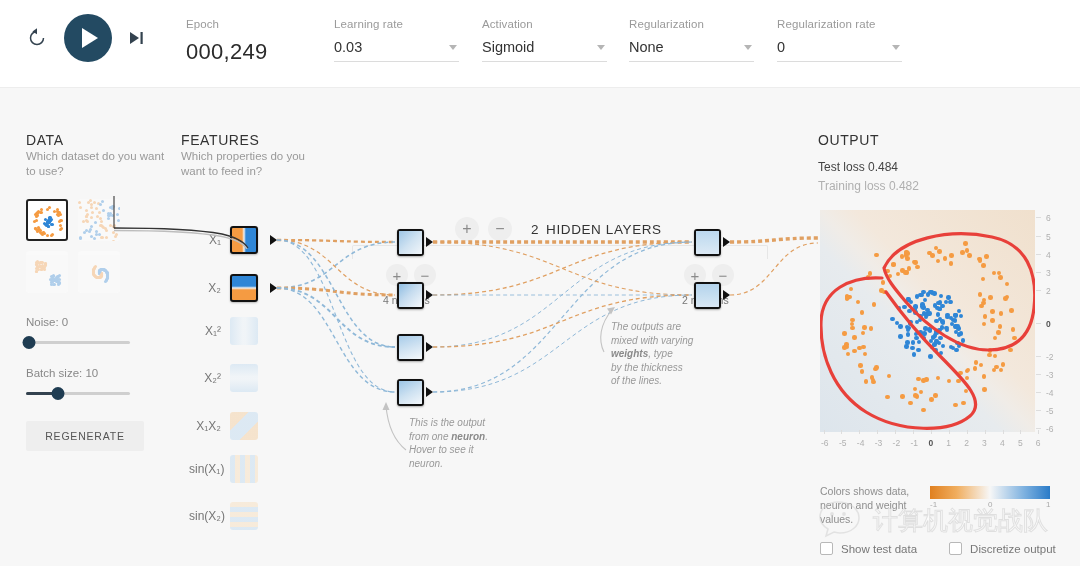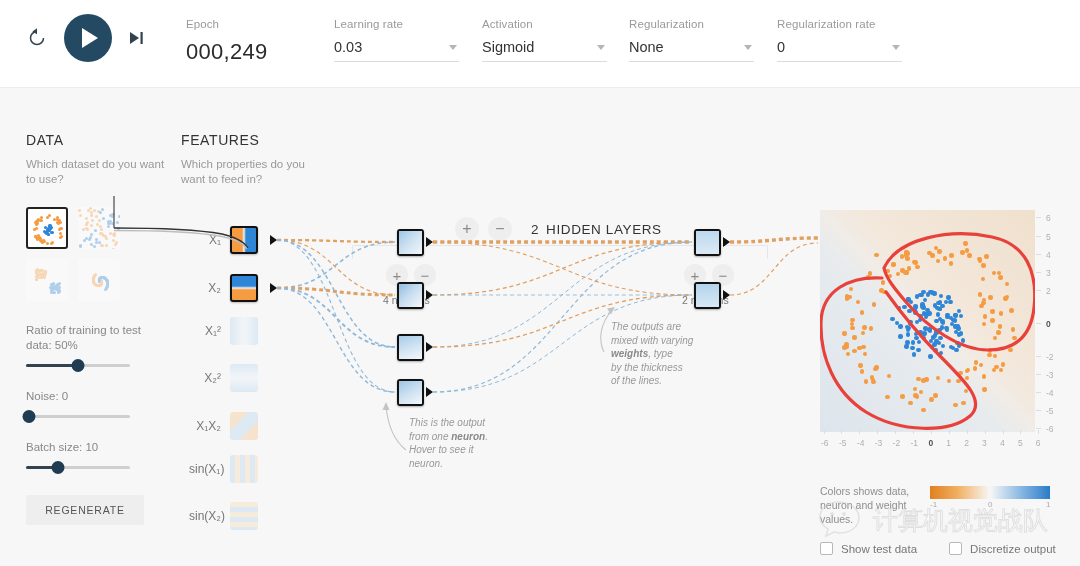--- a/index.html
+++ b/index.html
@@ -63,21 +63,21 @@
   #field-regrate { left: 777px; }
   #field-prob { left: 925px; }
   #field-prob .selbox { width: 130px; }
 
   
   #main { position: absolute; left: 0; top: 88px; width: 1080px; height: 478px; }
 
   .col-title {
     font-size: 14px; color: #333; letter-spacing: .6px; font-weight: 400;
   }
-  .col-sub { font-size: 11.5px; color: #9a9a9a; line-height: 15px; margin-top: 9px; }
+  .col-sub { font-size: 11.5px; color: #9a9a9a; line-height: 15px; margin-top: 1px; }
 
   
   #data-col { position: absolute; left: 26px; top: 44px; width: 140px; }
   #dataset-grid { margin-top: 20px; display: grid; grid-template-columns: 42px 42px; gap: 10px; }
   .ds-thumb {
     width: 42px; height: 42px; border-radius: 3px; background: #fff;
     position: relative; overflow: hidden; cursor: pointer; opacity: .35;
   }
   .ds-thumb.active { opacity: 1; border: 2px solid #222; }
   .ds-dot { position: absolute; width: 3px; height: 3px; border-radius: 50%; }
@@ -545,27 +545,20 @@
           <div class="ds-dot" style="left: 27.6781px; top: 25.9556px; background: rgb(47, 134, 214);"></div>
           <div class="ds-dot" style="left: 14.53px; top: 15.5679px; background: rgb(245, 155, 66);"></div>
           <div class="ds-dot" style="left: 27.2285px; top: 26.901px; background: rgb(47, 134, 214);"></div>
           <div class="ds-dot" style="left: 15.0464px; top: 14.6397px; background: rgb(245, 155, 66);"></div>
           <div class="ds-dot" style="left: 26.6458px; top: 27.8074px; background: rgb(47, 134, 214);"></div>
           <div class="ds-dot" style="left: 15.6945px; top: 13.7598px; background: rgb(245, 155, 66);"></div>
           <div class="ds-dot" style="left: 25.9333px; top: 28.6563px; background: rgb(47, 134, 214);"></div>
         </div>
       </div>
 
-    <div class="slider-block">
-      <div class="slider-label">Ratio of training to test data:  50%</div>
-      <div class="track">
-        <div class="fill" style="width:52px"></div>
-        <div class="knob" style="left:52px"></div>
-      </div>
-    </div>
 
     <div class="slider-block">
       <div class="slider-label">Noise:  0</div>
       <div class="track">
         <div class="fill" style="width:2px"></div>
         <div class="knob" style="left:3px"></div>
       </div>
     </div>
 
     <div class="slider-block">
@@ -699,20 +692,25 @@
       <path d="M6 48 C0 36 2 20 14 6" fill="none" stroke="#c3c3c3" stroke-width="1.1"></path>
       <path d="M17 3 L9 4.5 L13 10.5 Z" fill="#c3c3c3"></path>
     </svg>
     <span>The outputs are</span><br>
     <span>mixed with varying</span><br>
     <b>weights</b><span>, type</span><br>
     <span>by the thickness</span><br>
     <span>of the lines.</span>
   </div>
 
+  <div id="output-col">
+    <div class="col-title">OUTPUT</div>
+    <div id="loss-test">Test loss 0.484</div>
+    <div id="loss-train">Training loss 0.482</div>
+  </div>
 
   <svg id="loss-chart" viewBox="0 0 140 55">
     <path d="M4 2 L4 34" fill="none" stroke="#555" stroke-width="1.3"></path>
     <path d="M4 34 C45 34 90 36 112 40 C126 43 134 48 138 54" fill="none" stroke="#333" stroke-width="1.3"></path>
     <path d="M4 36.5 C45 36.5 90 38.5 112 42.5 C126 45.5 134 50 137 55" fill="none" stroke="#bdbdbd" stroke-width="1.3"></path>
   </svg>
 <div class="neuron-out" style="left: 270px; top: 147px;"></div>
     <div class="neuron-out" style="left: 270px; top: 195px;"></div>
   </div>
 

